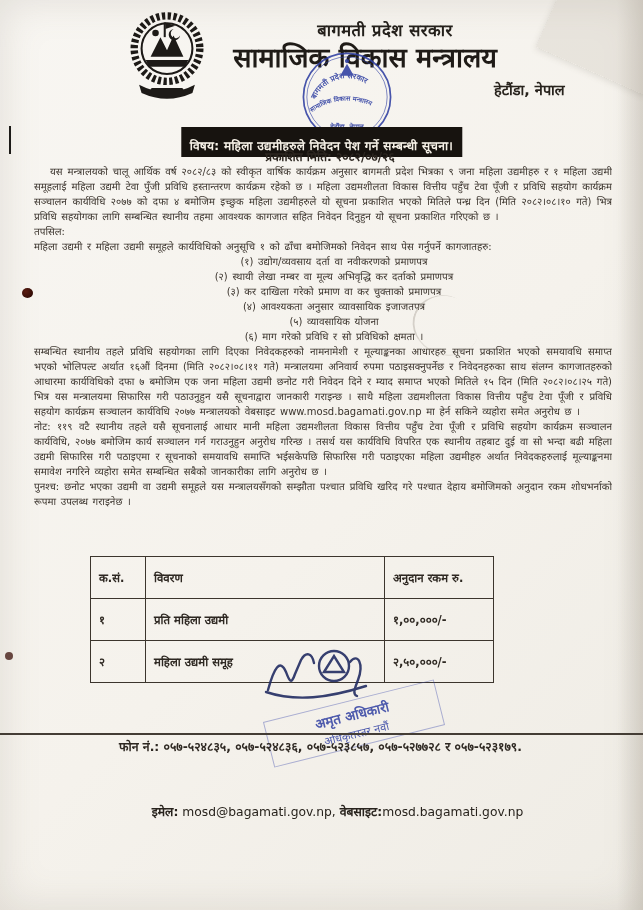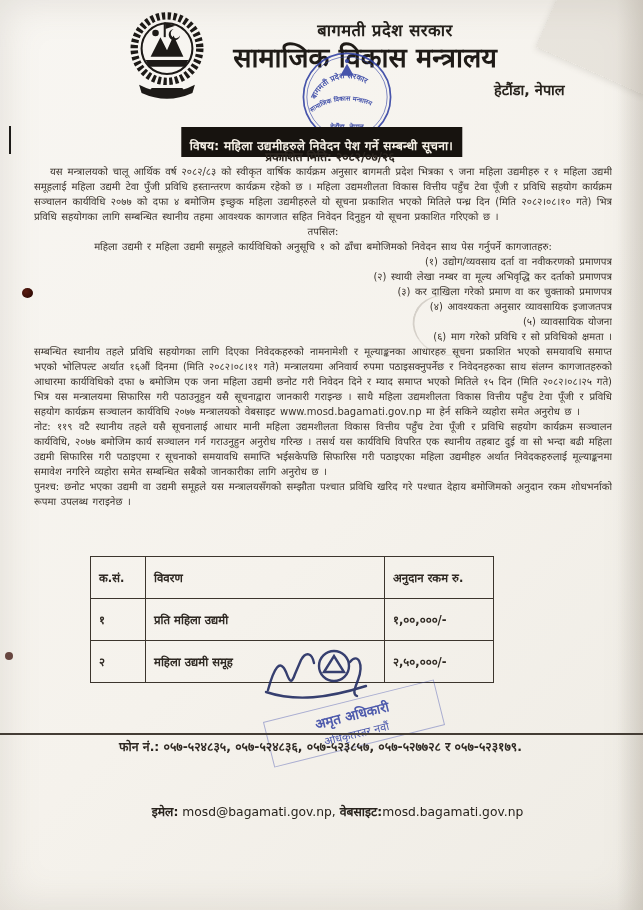--- a/index.html
+++ b/index.html
@@ -25,22 +25,22 @@
   .location{position:absolute;left:494px;top:79px;font-size:14.5px;font-weight:bold;color:#28231d;}
   .subject-box{position:absolute;left:50%;top:127px;transform:translateX(-50%);
     background:#17130f;color:#f6f1e7;font-size:12px;font-weight:bold;
     padding:10px 9px 3px 9px;white-space:nowrap;letter-spacing:.3px;}
   .pub-date{position:absolute;left:0;top:148px;width:660px;text-align:center;
     font-size:12px;font-weight:bold;color:#2c2620;}
   
   .body-flow{position:absolute;left:34px;top:164px;width:578px;height:390px;overflow:hidden;
     font-size:10px;line-height:15px;text-align:justify;word-spacing:1.5px;color:#3a332c;}
   .para-first{text-indent:16px;}
-  .label-line{text-align:center;}
-  .doc-list{margin-left:22px;text-align:right;}
+  .label-line{text-align:left;}
+  .doc-list{margin-left:22px;text-align:center;}
   .doc-list div{margin:0;}
   
   .grant-table{position:absolute;left:90px;top:556px;border-collapse:collapse;
     font-size:11.5px;color:#2e2822;}
   .grant-table td,.grant-table th{border:1.4px solid #3c352d;padding:12px 8px;height:17px;
     font-weight:bold;text-align:left;margin-left:11px;}
   .grant-table .c-sn{width:38px;}
   .grant-table .c-desc{width:222px;}
   .grant-table .c-amt{width:92px;text-align:left;}
   

